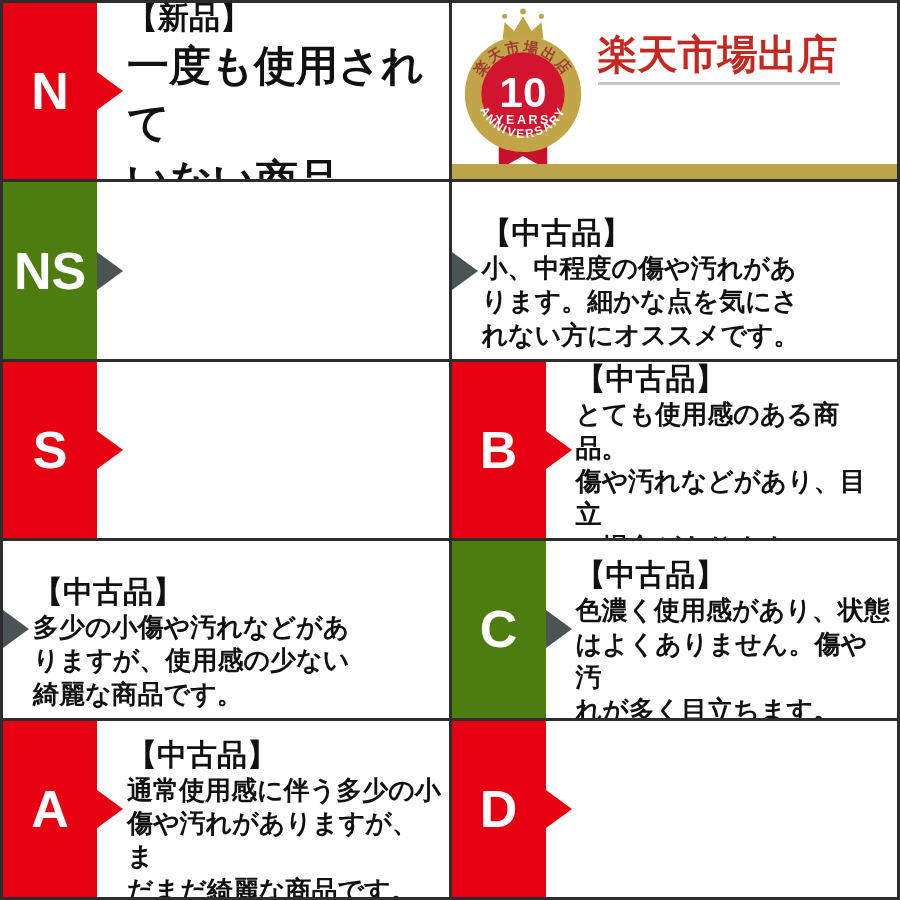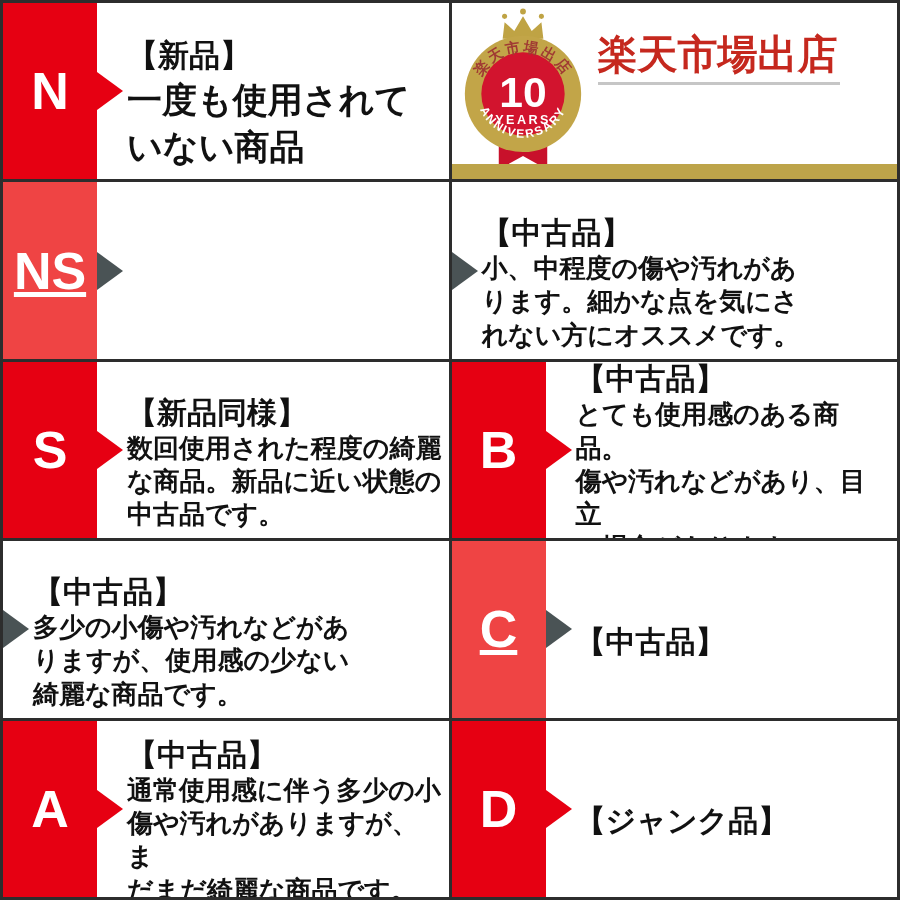--- a/index.html
+++ b/index.html
@@ -8,36 +8,36 @@
     width:900px;height:900px;box-sizing:border-box;
     border:3px solid #2d2d2d;background:#2d2d2d;
     display:grid;grid-template-columns:1fr 1fr;grid-template-rows:repeat(5,1fr);gap:3px;
   }
   .cell{background:#ffffff;position:relative;overflow:hidden;display:flex;align-items:stretch;}
   .label{
     width:94px;flex:0 0 94px;display:flex;align-items:center;justify-content:center;
     color:#ffffff;font-weight:bold;font-size:52px;letter-spacing:0px;
   }
   .label.red{background:#e60012;}
-  .label.slate{background:#ef4444;text-decoration:underline;}
+  .label.slate{background:#4d7c0f;}
   .arrow{
     width:0;height:0;align-self:center;
     border-top:19px solid transparent;border-bottom:19px solid transparent;
     border-left:26px solid #e60012;
   }
   .arrow.red{border-left-color:#e60012;}
   .arrow.slate{border-left-color:#4a5355;}
   .desc{
     flex:1;display:flex;flex-direction:column;justify-content:center;
     padding:8px 6px 16px 4px;color:#111111;margin-top:32px;
   }
   .desc .title{font-weight:bold;font-size:30px;line-height:1.3;}
   .desc .body{font-weight:bold;font-size:26px;line-height:1.28;white-space:pre-line;}
   .cell.large .desc .title{font-size:31px;}
-  .cell.large .desc .body{font-size:35px;line-height:1.35;}
+  .cell.large .desc .body{font-size:42px;line-height:1.35;}
   
   .promo{display:flex;align-items:flex-start;padding:0;}
   .promo .medal{margin:4px 0 0 8px;flex:0 0 auto;}
   .promo .headline{margin:30px 0 0 12px;}
   .promo .headline .hline{
     display:table;color:#c5281e;font-weight:bold;font-size:40px;line-height:1.05;
     padding:0 2px 7px 0;border-bottom:3px solid #c6c6c6;margin-bottom:7px;white-space:nowrap;
   }
   .gold-bar{position:absolute;left:0;right:0;bottom:0;height:15px;background:#bda44a;}
 </style>
@@ -98,26 +98,20 @@
       <div class="title">【中古品】</div>
       <div class="body">小、中程度の傷や汚れがあ
 ります。細かな点を気にさ
 れない方にオススメです。</div>
     </div>
   </div>
 
   <div class="cell">
     <div class="label red">S</div>
     <div class="arrow red"></div>
-    <div class="desc">
-      <div class="title">【新品同様】</div>
-      <div class="body">数回使用された程度の綺麗
-な商品。新品に近い状態の
-中古品です。</div>
-    </div>
   </div>
 
   <div class="cell">
     <div class="label red">B</div>
     <div class="arrow red"></div>
     <div class="desc">
       <div class="title">【中古品】</div>
       <div class="body">とても使用感のある商品。
 傷や汚れなどがあり、目立
 つ場合があります。</div>
@@ -132,35 +126,37 @@
 りますが、使用感の少ない
 綺麗な商品です。</div>
     </div>
   </div>
 
   <div class="cell">
     <div class="label slate">C</div>
     <div class="arrow slate"></div>
     <div class="desc">
       <div class="title">【中古品】</div>
+      <div class="body">色濃く使用感があり、状態
+はよくありません。傷や汚
+れが多く目立ちます。</div>
     </div>
   </div>
 
   <div class="cell">
     <div class="label red">A</div>
     <div class="arrow red"></div>
     <div class="desc">
       <div class="title">【中古品】</div>
       <div class="body">通常使用感に伴う多少の小
 傷や汚れがありますが、ま
 だまだ綺麗な商品です。</div>
     </div>
   </div>
 
   <div class="cell">
     <div class="label red">D</div>
     <div class="arrow red"></div>
     <div class="desc">
-      <div class="title">【ジャンク品】</div>
     </div>
   </div>
 
 </div>
 
 </body></html>

